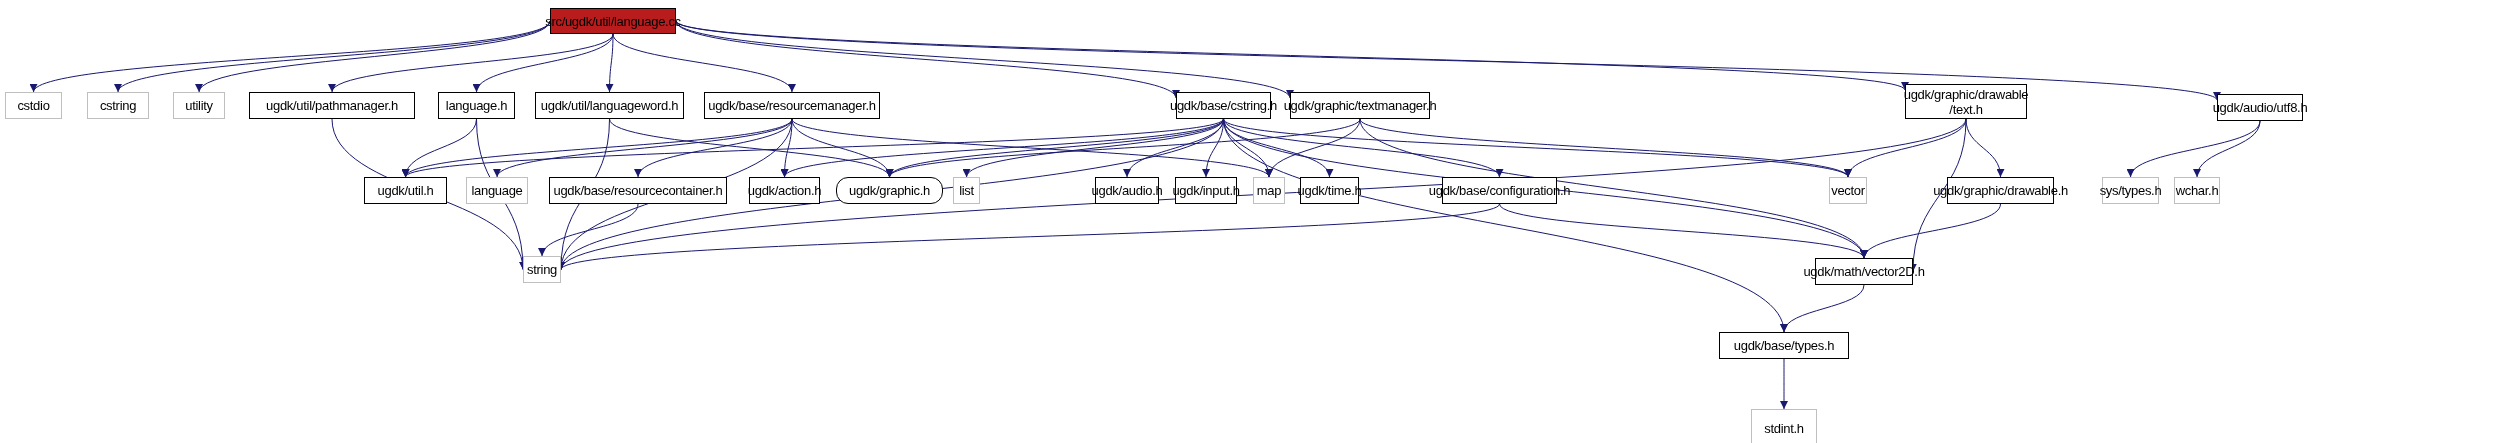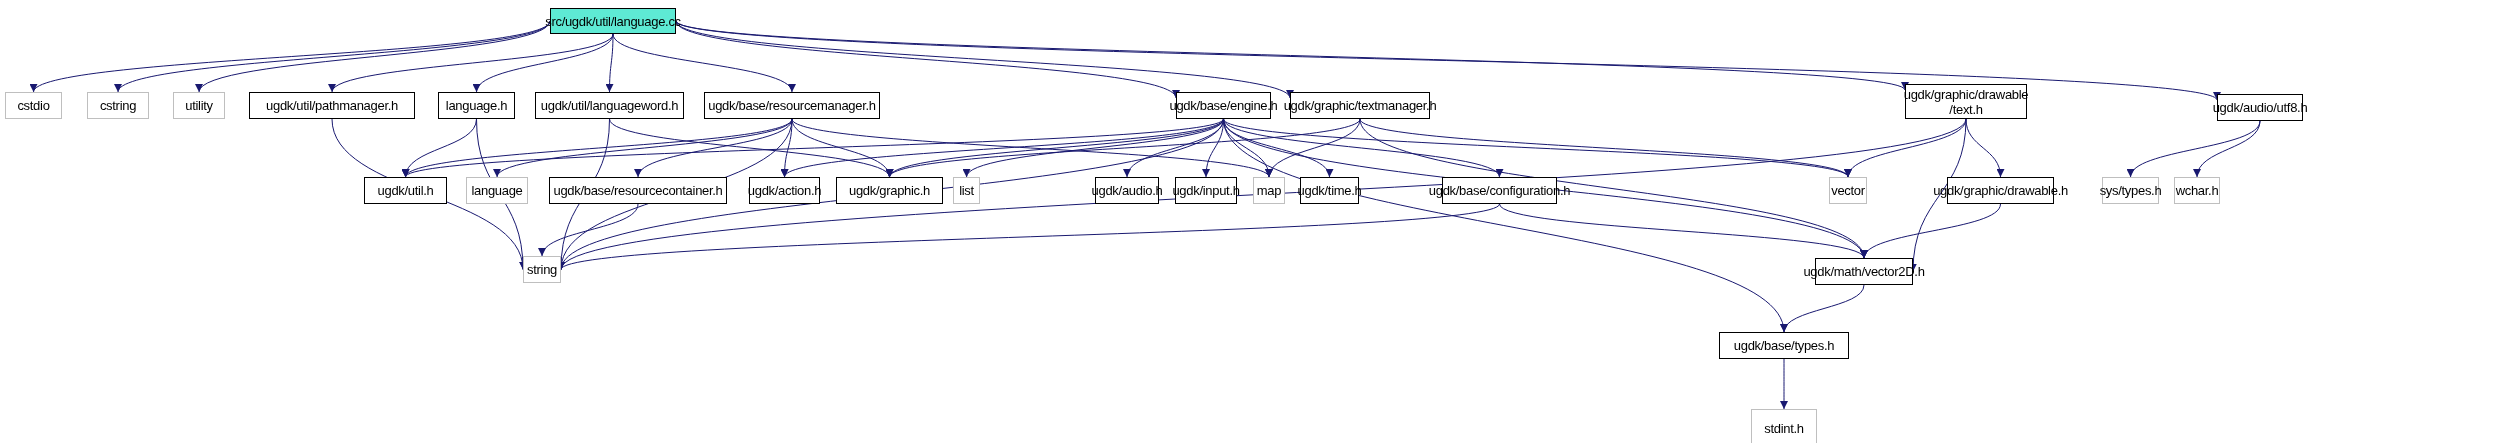--- a/index.html
+++ b/index.html
@@ -1,20 +1,20 @@
 <!DOCTYPE html>
 <html><head>
 <meta charset="utf-8">
 <style>
   html, body { margin: 0; padding: 0; background: #ffffff; }
   body { width: 2519px; height: 443px; position: relative; overflow: hidden; font-family: "Liberation Sans", sans-serif; }
   #graph { position: absolute; left: 0; top: 0; width: 2519px; height: 443px; }
   .node { position: absolute; box-sizing: border-box; background: #fff; border: 1px solid #000; font-size: 13px; color: #000; display: flex; align-items: center; justify-content: center; text-align: center; line-height: 15px; white-space: pre; letter-spacing: -0.3px; }
   .node.ext { border-color: #bfbfbf; }
-  .node.root { background: #5eead4; }
+  .node.root { background: #b91c1c; }
 </style>
 </head>
 <body>
 
 <svg id="graph" xmlns="http://www.w3.org/2000/svg">
   <defs>
     <marker id="arrow" viewBox="0 0 10 10" refX="10" refY="5" markerWidth="8" markerHeight="8" orient="auto-start-reverse" markerUnits="userSpaceOnUse">
       <path d="M0,0 L10,5 L0,10 z" fill="#191970"></path>
     </marker>
   </defs>
@@ -76,30 +76,30 @@
 
 <div id="nodes">
     <div class="node root" style="left: 550px; top: 8px; width: 126px; height: 26px;">src/ugdk/util/language.cc</div>
     <div class="node ext" style="left: 5px; top: 92px; width: 57px; height: 27px;">cstdio</div>
     <div class="node ext" style="left: 87px; top: 92px; width: 62px; height: 27px;">cstring</div>
     <div class="node ext" style="left: 173px; top: 92px; width: 52px; height: 27px; text-align: right;">utility</div>
     <div class="node" style="left: 249px; top: 92px; width: 166px; height: 27px;">ugdk/util/pathmanager.h</div>
     <div class="node" style="left: 438px; top: 92px; width: 77px; height: 27px;">language.h</div>
     <div class="node" style="left: 535px; top: 92px; width: 149px; height: 27px;">ugdk/util/languageword.h</div>
     <div class="node" style="left: 704px; top: 92px; width: 176px; height: 27px;">ugdk/base/resourcemanager.h</div>
-    <div class="node" style="left: 1176px; top: 92px; width: 95px; height: 27px;">ugdk/base/engine.h</div>
+    <div class="node" style="left: 1176px; top: 92px; width: 95px; height: 27px;">ugdk/base/cstring.h</div>
     <div class="node" style="left: 1290px; top: 92px; width: 140px; height: 27px;">ugdk/graphic/textmanager.h</div>
     <div class="node" style="left: 1905px; top: 84px; width: 122px; height: 35px;">ugdk/graphic/drawable
 /text.h</div>
     <div class="node" style="left: 2217px; top: 94px; width: 86px; height: 27px;">ugdk/audio/utf8.h</div>
     <div class="node" style="left: 364px; top: 177px; width: 83px; height: 27px;">ugdk/util.h</div>
     <div class="node ext" style="left: 466px; top: 177px; width: 62px; height: 27px;">language</div>
     <div class="node" style="left: 549px; top: 177px; width: 178px; height: 27px;">ugdk/base/resourcecontainer.h</div>
     <div class="node" style="left: 749px; top: 177px; width: 71px; height: 27px;">ugdk/action.h</div>
-    <div class="node" style="left: 836px; top: 177px; width: 107px; height: 27px;">ugdk/graphic.h</div>
+    <div class="node" style="left: 836px; top: 177px; width: 107px; height: 27px; border-radius: 12px;">ugdk/graphic.h</div>
     <div class="node ext" style="left: 953px; top: 177px; width: 27px; height: 27px;">list</div>
     <div class="node" style="left: 1095px; top: 177px; width: 64px; height: 27px;">ugdk/audio.h</div>
     <div class="node" style="left: 1175px; top: 177px; width: 62px; height: 27px;">ugdk/input.h</div>
     <div class="node ext" style="left: 1253px; top: 177px; width: 32px; height: 27px;">map</div>
     <div class="node" style="left: 1300px; top: 177px; width: 59px; height: 27px;">ugdk/time.h</div>
     <div class="node" style="left: 1442px; top: 177px; width: 115px; height: 27px;">ugdk/base/configuration.h</div>
     <div class="node ext" style="left: 1829px; top: 177px; width: 38px; height: 27px;">vector</div>
     <div class="node" style="left: 1947px; top: 177px; width: 107px; height: 27px;">ugdk/graphic/drawable.h</div>
     <div class="node ext" style="left: 2102px; top: 177px; width: 57px; height: 27px;">sys/types.h</div>
     <div class="node ext" style="left: 2174px; top: 177px; width: 46px; height: 27px;">wchar.h</div>

